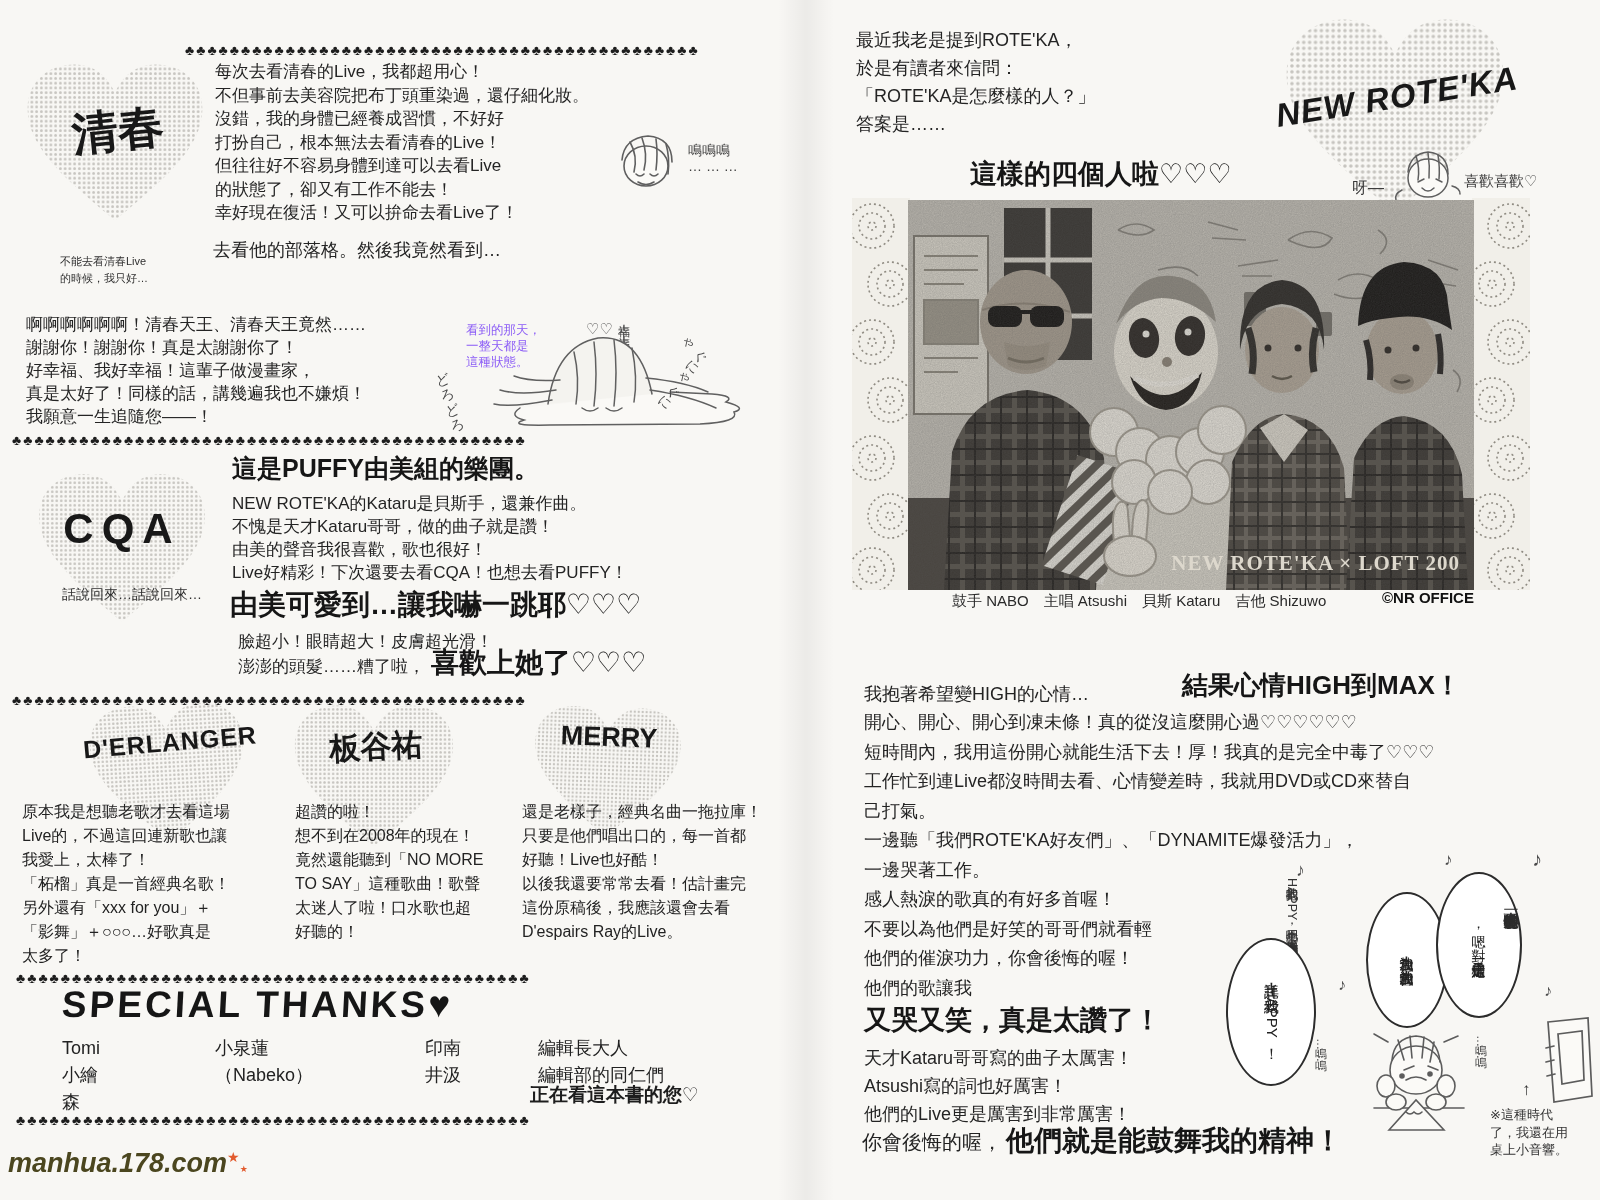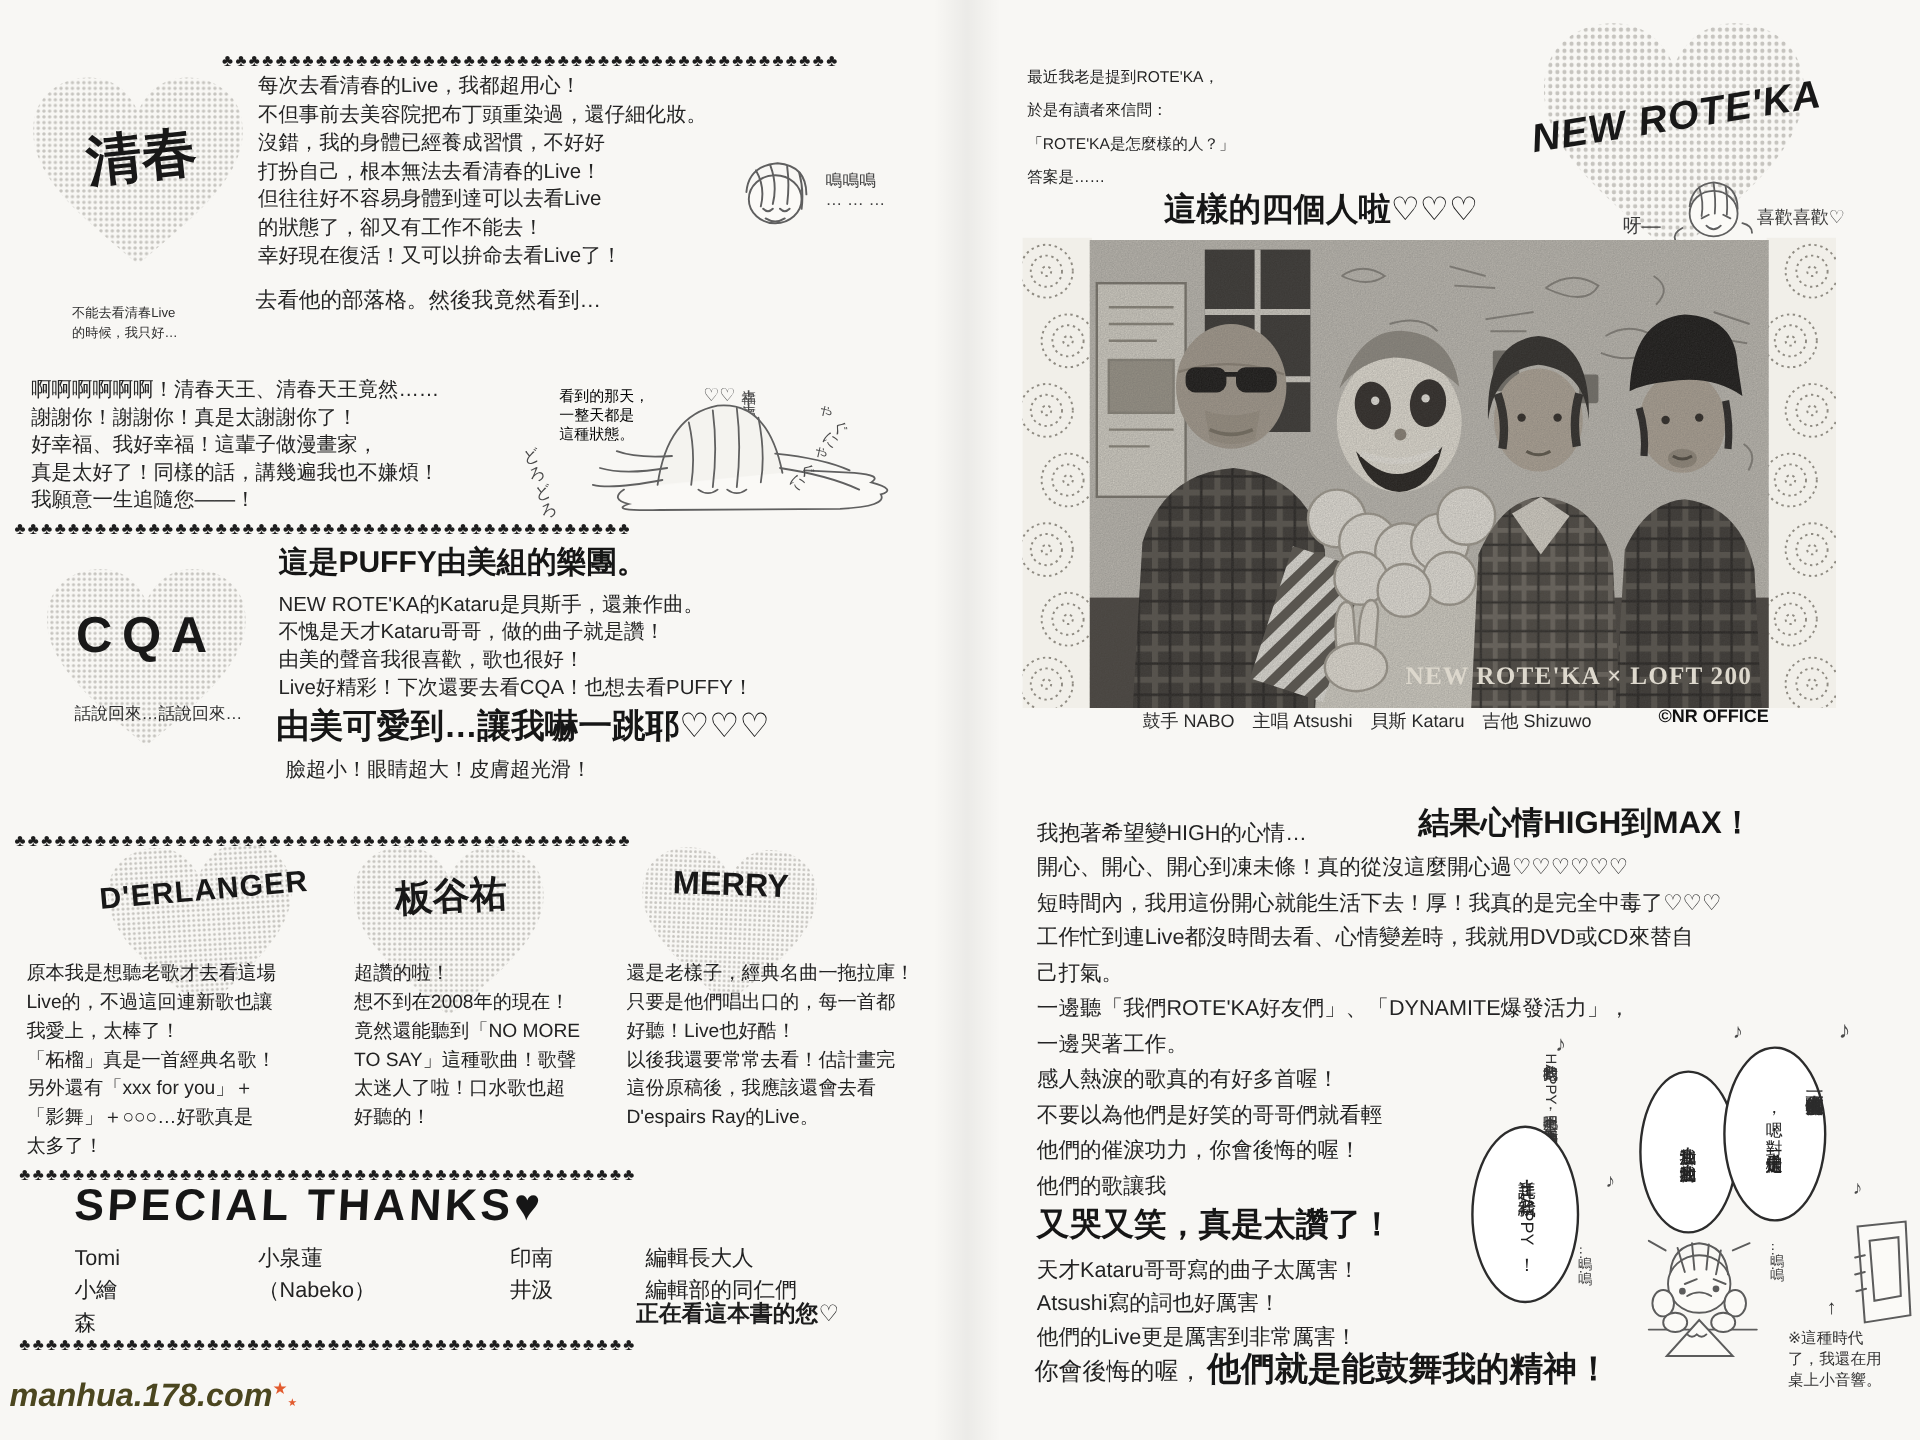--- a/index.html
+++ b/index.html
@@ -9,21 +9,21 @@
   .lines{white-space:pre-line;}
   .clover{font-size:14px;letter-spacing:2px;color:#1d1d1d;height:20px;overflow:hidden;white-space:nowrap;}
   .txt{font-size:17px;line-height:23.5px;color:#242424;}
   .big{font-weight:bold;color:#161616;}
   .vtext{writing-mode:vertical-rl;text-orientation:mixed;}
   .bubble{background:#fff;border:2px solid #2c2c2c;border-radius:50%;display:flex;
           align-items:center;justify-content:center;text-align:center;}
   .heartlabel{font-weight:bold;color:#181818;text-align:center;}
   .sfx{color:#4a4a4a;}
   .gutter{background:linear-gradient(90deg,rgba(0,0,0,0) 0%,rgba(0,0,0,0.05) 50%,rgba(0,0,0,0) 100%);}
-  .note{font-size:12.5px;line-height:16px;color:#000000;}
+  .note{font-size:12.5px;line-height:16px;color:#8b5cf6;}
   .wm{font-style:italic;font-weight:bold;font-size:27px;letter-spacing:0px;}
 </style>
 </head>
 <body>
 
 <div class="page">
 
   <div class="abs" style="left:0;top:0;width:790px;height:1200px;">
 
     <div class="abs clover" style="left:185px;top:42px;width:556px;">♣♣♣♣♣♣♣♣♣♣♣♣♣♣♣♣♣♣♣♣♣♣♣♣♣♣♣♣♣♣♣♣♣♣♣♣♣♣♣♣♣♣♣♣♣♣</div>
@@ -101,20 +101,24 @@
     <div class="abs heartlabel" style="left:52px;top:505px;width:140px;font-size:42px;letter-spacing:8px;">CQA</div>
 
     <div class="abs big" style="left:232px;top:452px;font-size:25px;">這是PUFFY由美組的樂團。</div>
     <div class="abs txt lines" style="left:232px;top:492px;width:520px;line-height:23px;">NEW ROTE'KA的Kataru是貝斯手，還兼作曲。
 不愧是天才Kataru哥哥，做的曲子就是讚！
 由美的聲音我很喜歡，歌也很好！
 Live好精彩！下次還要去看CQA！也想去看PUFFY！</div>
     <div class="abs" style="left:62px;top:586px;font-size:14px;color:#2e2e2e;">話說回來…話說回來…</div>
     <div class="abs big" style="left:230px;top:586px;font-size:28px;">由美可愛到…讓我嚇一跳耶♡♡♡</div>
     <div class="abs txt" style="left:238px;top:630px;">臉超小！眼睛超大！皮膚超光滑！</div>
+    <div class="abs" style="left:238px;top:648px;display:flex;align-items:flex-end;gap:6px;">
+      <span class="txt">澎澎的頭髮……糟了啦，</span>
+      <span class="big" style="font-size:28px;line-height:30px;">喜歡上她了♡♡♡</span>
+    </div>
 
     <div class="abs clover" style="left:12px;top:692px;width:736px;">♣♣♣♣♣♣♣♣♣♣♣♣♣♣♣♣♣♣♣♣♣♣♣♣♣♣♣♣♣♣♣♣♣♣♣♣♣♣♣♣♣♣♣♣♣♣</div>
 
     <svg class="abs" style="left:68px;top:698px;transform:rotate(-3deg);" width="200" height="150" viewBox="0 0 200 180">
       <defs>
           <pattern id="h3" width="5" height="5" patternUnits="userSpaceOnUse">
             <circle cx="2.5" cy="2.5" r="1.5" fill="#c6c4bf"></circle>
           </pattern>
         </defs>
       <path d="M100 172 C55 134 8 98 8 55 C8 22 34 8 57 8 C78 8 92 20 100 38 C108 20 122 8 143 8 C166 8 192 22 192 55 C192 98 145 134 100 172 Z" fill="url(#h3)"></path>
@@ -179,21 +183,21 @@
 
     <div class="abs wm" style="left:8px;top:1148px;color:#4b461f;">
       <span>manhua.178.com</span><span style="color:#e25b2e;font-size:14px;font-style:normal;vertical-align:super;">★</span><span style="color:#e25b2e;font-size:9px;font-style:normal;">★</span>
     </div>
   </div>
 
   <div class="abs gutter" style="left:778px;top:0;width:56px;height:1200px;"></div>
 
   <div class="abs" style="left:790px;top:0;width:810px;height:1200px;">
 
-    <div class="abs txt lines" style="left:66px;top:50px;width:390px;font-size:13px;line-height:28px;">最近我老是提到ROTE'KA，
+    <div class="abs txt lines" style="left:66px;top:26px;width:390px;font-size:18px;line-height:28px;">最近我老是提到ROTE'KA，
 於是有讀者來信問：
 「ROTE'KA是怎麼樣的人？」
 答案是……</div>
 
     <svg class="abs" style="left:460px;top:10px;" width="290" height="212" viewBox="0 0 200 180">
       <defs>
           <pattern id="h6" width="5" height="5" patternUnits="userSpaceOnUse">
             <circle cx="2.5" cy="2.5" r="1.5" fill="#c6c4bf"></circle>
           </pattern>
         </defs>

